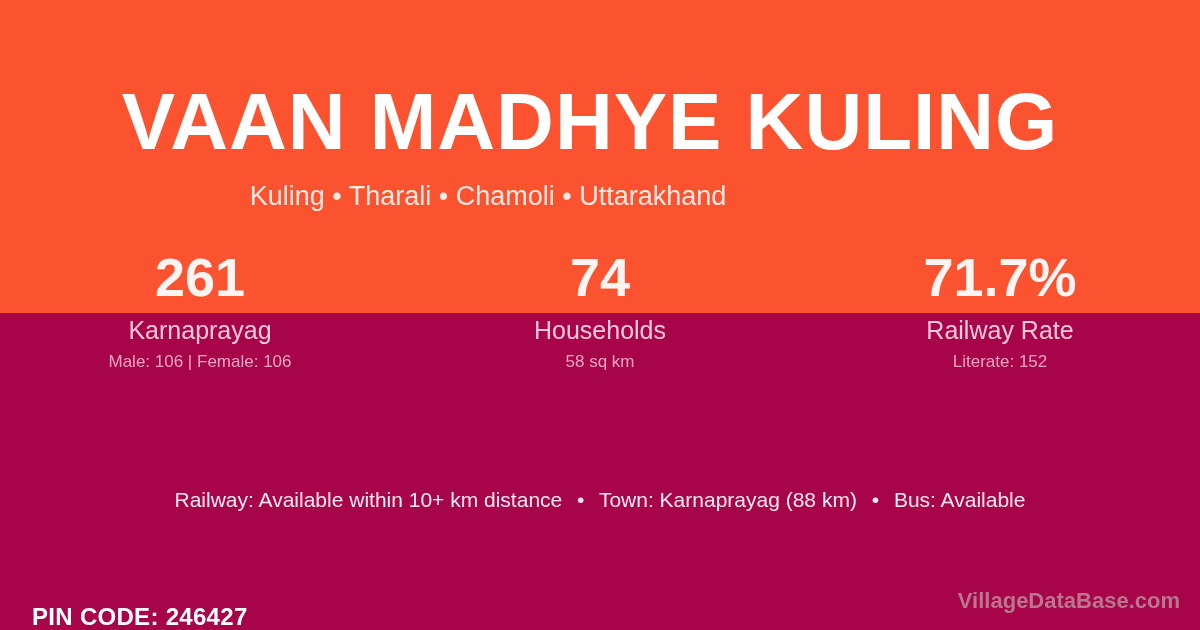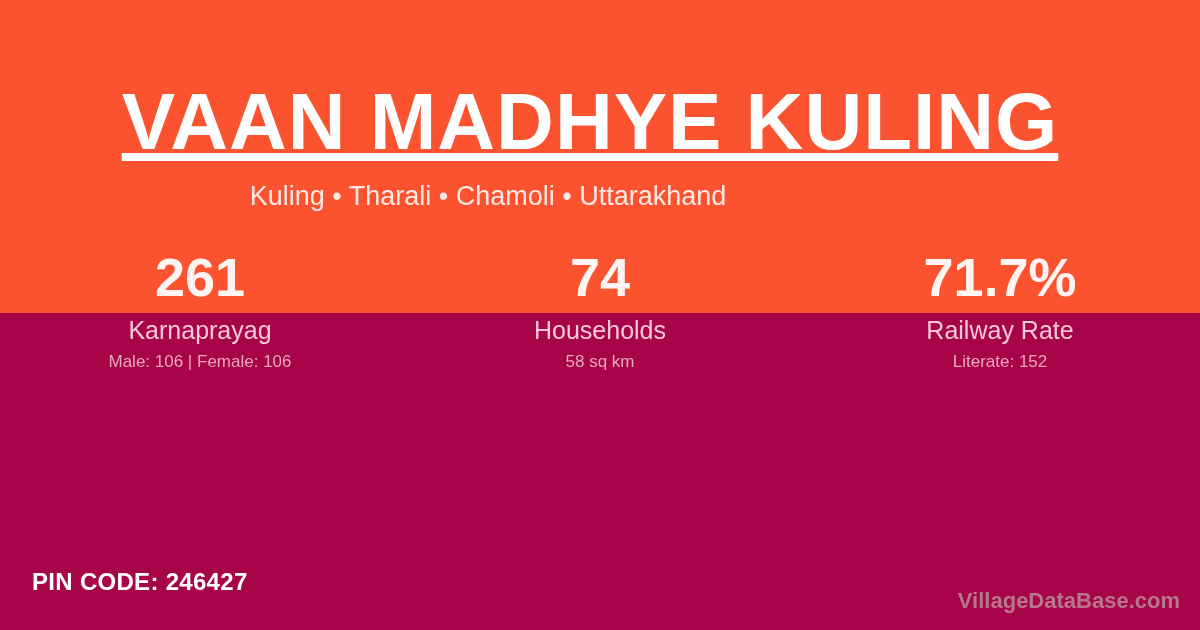--- a/index.html
+++ b/index.html
@@ -33,21 +33,20 @@
     left: 0;
     top: 82px;
     width: 1180px;
     text-align: center;
     color: #FFFFFF;
     font-size: 80px;
     font-weight: bold;
     letter-spacing: 1px;
     line-height: 1;
     white-space: nowrap;
-    text-decoration: underline;
   }
   .subtitle {
     position: absolute;
     left: 0;
     top: 183px;
     width: 976px;
     text-align: center;
     color: #FDE9E4;
     font-size: 27px;
     font-weight: normal;
@@ -99,21 +98,21 @@
     white-space: nowrap;
   }
   .info-sep {
     display: inline-block;
     padding: 0 9px;
     color: #FCEAF0;
   }
   .pin-code {
     position: absolute;
     left: 32px;
-    top: 568px;
+    top: 603px;
     color: #FFFFFF;
     font-size: 24px;
     font-weight: bold;
     line-height: 28px;
     letter-spacing: 0.3px;
     white-space: nowrap;
   }
   .watermark {
     position: absolute;
     right: 20px;
@@ -151,18 +150,25 @@
     </div>
 
     <div class="stat">
       <div class="stat-value">71.7%</div>
       <div class="stat-label">Railway Rate</div>
       <div class="stat-sub">Literate: 152</div>
     </div>
 
   </div>
 
+  <div class="info-line">
+    <span>Railway: Available within 10+ km distance</span>
+    <span class="info-sep">•</span>
+    <span>Town: Karnaprayag (88 km)</span>
+    <span class="info-sep">•</span>
+    <span>Bus: Available</span>
+  </div>
 
   <div class="pin-code">PIN CODE: 246427</div>
 
   <div class="watermark">VillageDataBase.com</div>
 
 </div>
 
 </body></html>

